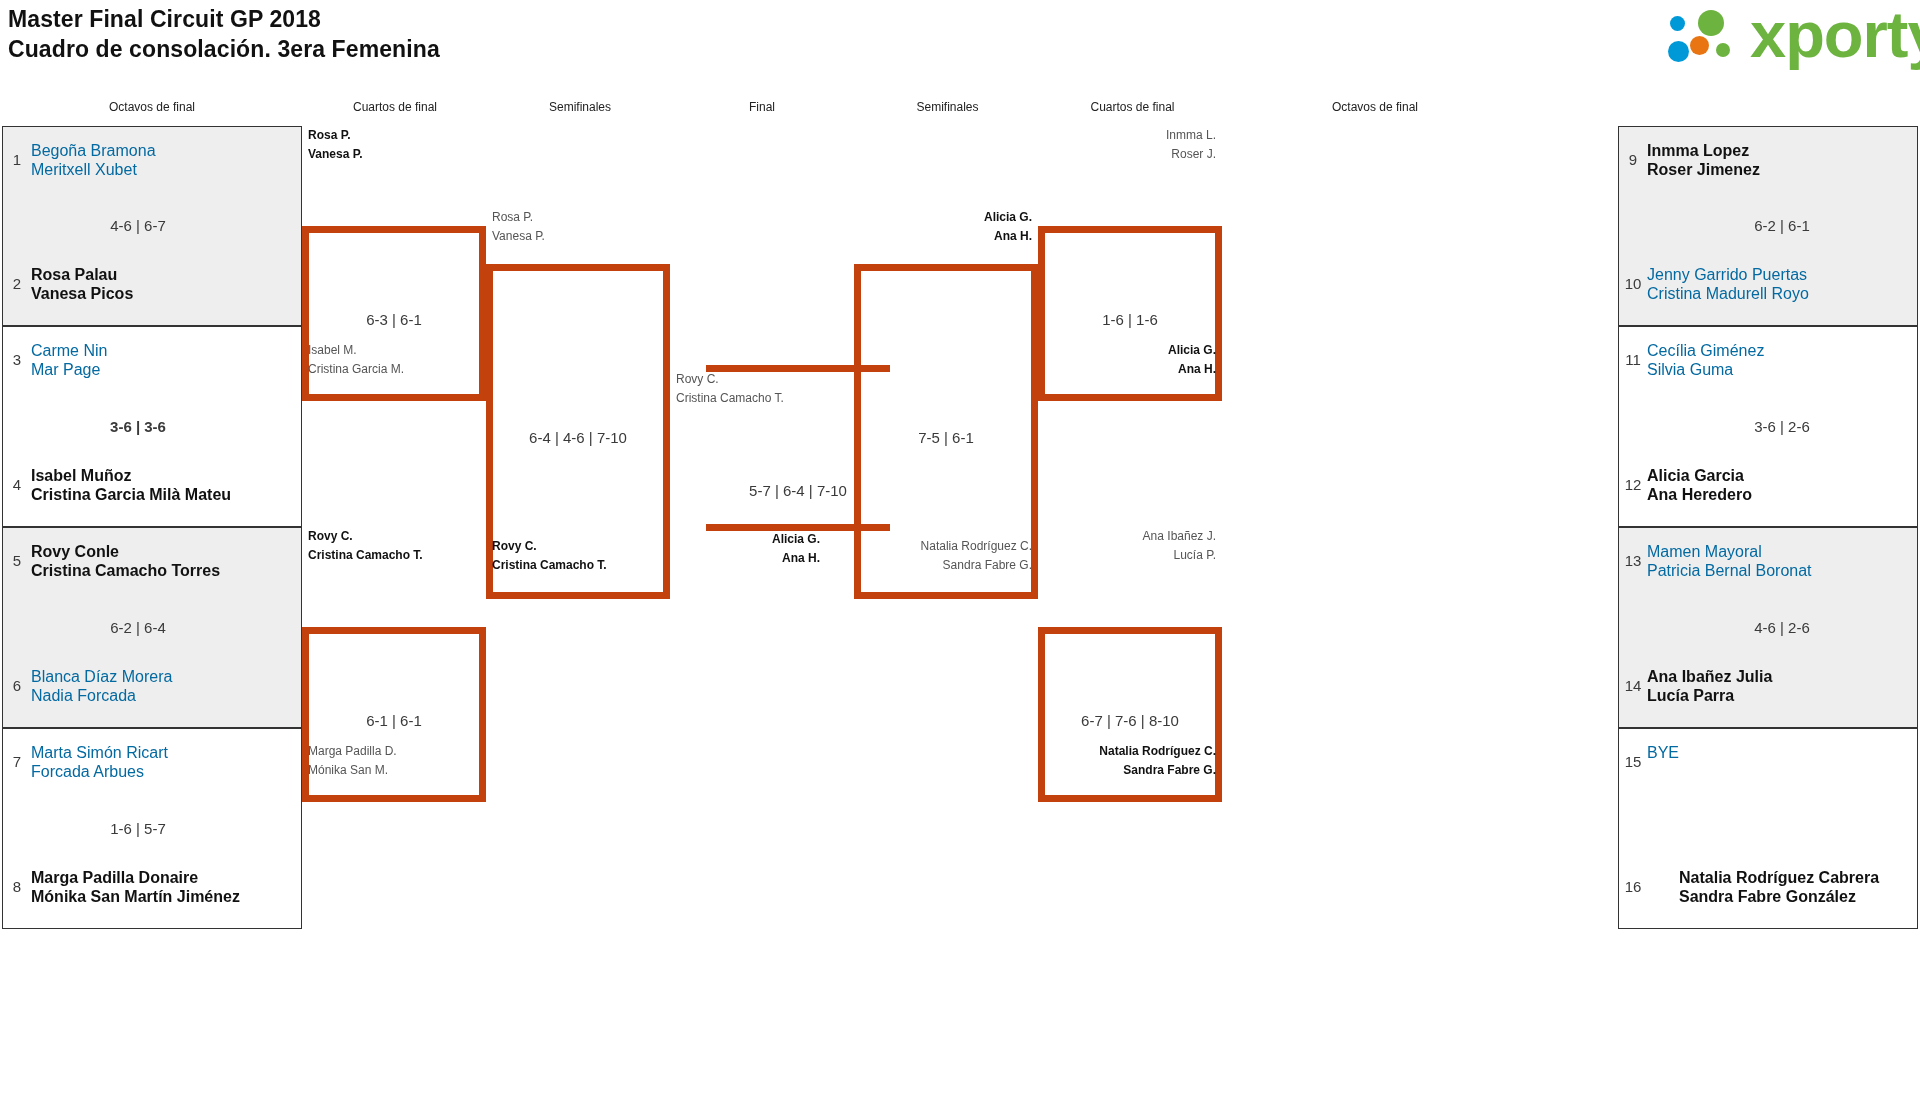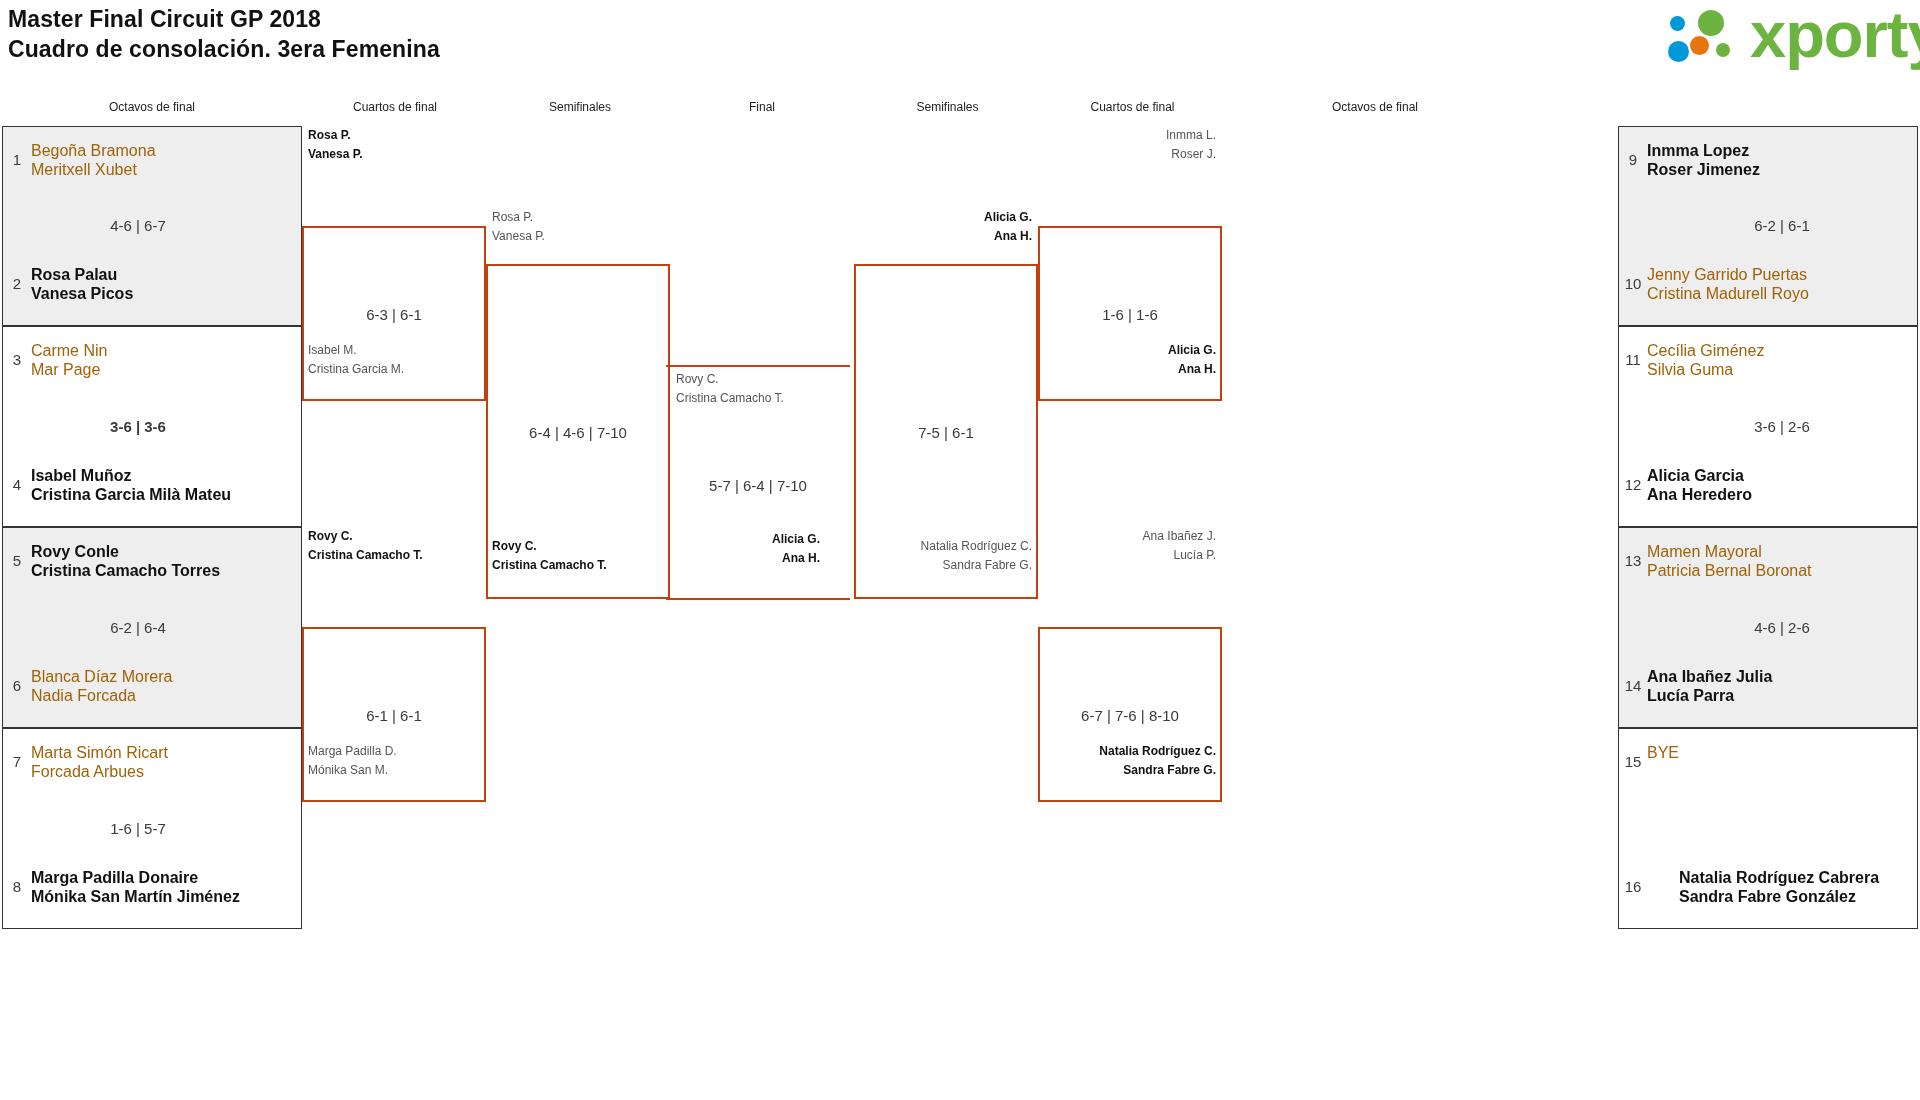--- a/index.html
+++ b/index.html
@@ -26,28 +26,28 @@
   .round-head { position: absolute; top: 100px; font-size: 12px; color: #222; text-align: center; }
 
   
   .oct-box { position: absolute; border: 1px solid #333; overflow: hidden; }
   .oct-box.shaded { background: #eeeeee; }
   .oct-box.plain  { background: #ffffff; }
 
   .oct-team { position: absolute; left: 0; width: 100%; display: flex; align-items: flex-start; }
   .seed { width: 28px; flex: 0 0 28px; text-align: center; font-size: 15px; color: #3a3a3a;
           line-height: 20px; padding-top: 9px; }
-  .names { font-size: 16px; line-height: 19px; color: #a16207; }
+  .names { font-size: 16px; line-height: 19px; color: #0369a1; }
   .names.win { color: #111; font-weight: bold; }
   .oct-score { position: absolute; width: 100%; text-align: center; font-size: 15px; color: #3a3a3a; }
   .oct-score.r-off { padding-right: 28px; }
   .oct-score.l-off { padding-left: 28px; }
 
   
-  .br { position: absolute; border: 2px solid #c2410c; background: transparent; }
+  .br { position: absolute; border: 7px solid #c2410c; background: transparent; }
   .br.noleft { border-left: none; }
   .br.noright { border-right: none; }
   .br-score { position: absolute; width: 100%; text-align: center; font-size: 15px; color: #3a3a3a; }
 
   
   .adv { position: absolute; font-size: 12px; line-height: 19px; color: #555; }
   .adv.win { color: #111; font-weight: bold; }
   .adv.ralign { text-align: right; }
 
   .nm { display: block; white-space: nowrap; }
@@ -249,21 +249,21 @@
         <div class="br-score" style="top:157.5px;">6-4 | 4-6 | 7-10</div>
       </div>
       <div class="adv win" style="left:492px;top:537px;width:250px;">
         <span class="nm">Rovy C.</span>
         <span class="nm">Cristina Camacho T.</span>
       </div>
       <div class="adv" style="left:676px;top:370px;width:250px;">
         <span class="nm">Rovy C.</span>
         <span class="nm">Cristina Camacho T.</span>
       </div>
-      <div class="br noleft noright" style="left:666px;top:365px;width:184px;height:235px;">
+      <div class="br noleft noright" style="left:706px;top:365px;width:184px;height:166px;">
         <div class="br-score" style="top:109.5px;">5-7 | 6-4 | 7-10</div>
       </div>
       <div class="adv ralign win" style="left:570px;top:530px;width:250px;">
         <span class="nm">Alicia G.</span>
         <span class="nm">Ana H.</span>
       </div>
       <div class="adv ralign win" style="left:782px;top:208px;width:250px;">
         <span class="nm">Alicia G.</span>
         <span class="nm">Ana H.</span>
       </div>

